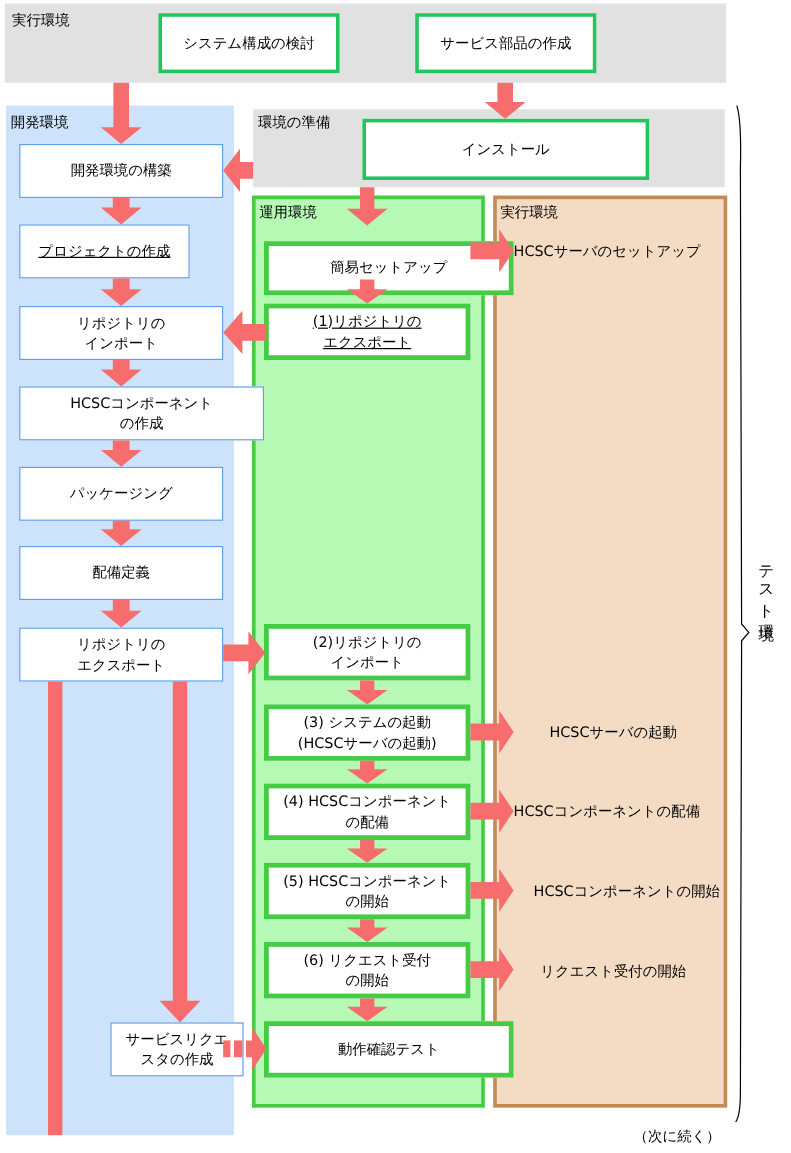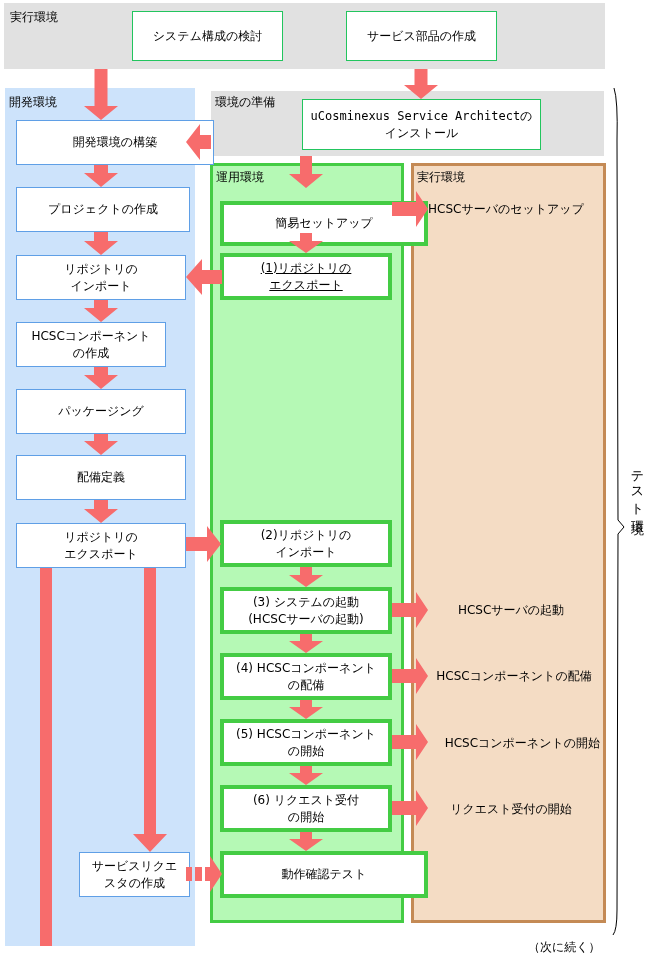--- a/index.html
+++ b/index.html
@@ -6,21 +6,21 @@
     body { width: 659px; height: 961px; position: relative; overflow: hidden;
            font-family: "DejaVu Sans", "Liberation Sans", sans-serif; font-size: 12px; color: #000; }
     .abs { position: absolute; box-sizing: border-box; }
     .region-gray { background: #e1e1e1; }
     .region-blue { background: #cde3fb; }
     .region-green { background: #b5f9b5; border: 3px solid #44cc44; }
     .region-tan { background: #f4dcc4; border: 3px solid #c48a55; }
     .label { font-size: 12px; line-height: 14px; white-space: nowrap; }
     .box { background: #fff; display: flex; align-items: center; justify-content: center;
            text-align: center; font-size: 12px; line-height: 17px; white-space: pre-line; }
-    .box-gray { border: 1px solid #22c55e; }
+    .box-gray { border: 3px solid #22c55e; }
     .box-blue { border: 1px solid #5f9fe6; }
     .box-green { border: 4px solid #44cc44; }
     .plain-text { font-size: 12px; line-height: 14px; white-space: nowrap; text-align: center; }
     .mono { font-family: "DejaVu Sans Mono", "Liberation Mono", monospace; font-size: 12px; }
     svg.arrows { position: absolute; left: 0; top: 0; }
   </style>
 </head>
 <body>
 
 <div class="abs region-gray" style="left:4px;top:3px;width:601px;height:66px;"></div>
@@ -35,55 +35,54 @@
 <div class="abs region-green" style="left:210px;top:163px;width:194px;height:760px;"></div>
 <div class="abs label" style="left:216px;top:170px;">運用環境</div>
 
 <div class="abs region-tan" style="left:411px;top:163px;width:195px;height:760px;"></div>
 <div class="abs label" style="left:417px;top:170px;">実行環境</div>
 
 <div class="abs box box-gray" style="left:132px;top:11px;width:151px;height:50px;">システム構成の検討</div>
 <div class="abs box box-gray" style="left:346px;top:11px;width:151px;height:50px;">サービス部品の作成</div>
 
 <div class="abs box box-gray" style="left:302px;top:99px;width:239px;height:51px;flex-direction:column;">
-  <span class="mono">uCosminexus Service Architectの</span>
   <span>インストール</span>
 </div>
 
-<div class="abs box box-blue" style="left:16px;top:120px;width:198px;height:45px;">開発環境の構築</div>
-<div class="abs box box-blue" style="left:16px;top:187px;width:174px;height:45px;">プロジェクトの作成</div>
+<div class="abs box box-blue" style="left:16px;top:120px;width:170px;height:45px;">開発環境の構築</div>
+<div class="abs box box-blue" style="left:16px;top:187px;width:142px;height:45px;text-decoration:underline;">プロジェクトの作成</div>
 <div class="abs box box-blue" style="left:16px;top:255px;width:170px;height:45px;">リポジトリの
 インポート</div>
-<div class="abs box box-blue" style="left:16px;top:322px;width:150px;height:45px;">HCSCコンポーネント
+<div class="abs box box-blue" style="left:16px;top:322px;width:204px;height:45px;">HCSCコンポーネント
 の作成</div>
 <div class="abs box box-blue" style="left:16px;top:389px;width:170px;height:45px;">パッケージング</div>
 <div class="abs box box-blue" style="left:16px;top:455px;width:170px;height:45px;">配備定義</div>
 <div class="abs box box-blue" style="left:16px;top:523px;width:170px;height:45px;">リポジトリの
 エクスポート</div>
-<div class="abs box box-blue" style="left:79px;top:852px;width:111px;height:45px;">サービスリクエ
+<div class="abs box box-blue" style="left:92px;top:852px;width:111px;height:45px;">サービスリクエ
 スタの作成</div>
 
 <div class="abs box box-green" style="left:220px;top:201px;width:208px;height:45px;">簡易セットアップ</div>
 <div class="abs box box-green" style="left:220px;top:253px;width:172px;height:47px;text-decoration:underline;">(1)リポジトリの
 エクスポート</div>
 <div class="abs box box-green" style="left:220px;top:520px;width:172px;height:47px;">(2)リポジトリの
 インポート</div>
 <div class="abs box box-green" style="left:220px;top:587px;width:172px;height:47px;">(3) システムの起動
 (HCSCサーバの起動)</div>
 <div class="abs box box-green" style="left:220px;top:653px;width:172px;height:47px;">(4) HCSCコンポーネント
 の配備</div>
 <div class="abs box box-green" style="left:220px;top:719px;width:172px;height:47px;">(5) HCSCコンポーネント
 の開始</div>
 <div class="abs box box-green" style="left:220px;top:785px;width:172px;height:47px;">(6) リクエスト受付
 の開始</div>
 <div class="abs box box-green" style="left:220px;top:851px;width:208px;height:47px;">動作確認テスト</div>
 
 <div class="abs plain-text" style="left:428px;top:202px;width:172px;text-align:left;">HCSCサーバのセットアップ</div>
 <div class="abs plain-text" style="left:422px;top:603px;width:178px;">HCSCサーバの起動</div>
-<div class="abs plain-text" style="left:422px;top:669px;width:178px;text-align:center;padding-left:6px;">HCSCコンポーネントの配備</div>
+<div class="abs plain-text" style="left:422px;top:669px;width:178px;text-align:left;padding-left:6px;">HCSCコンポーネントの配備</div>
 <div class="abs plain-text" style="left:422px;top:736px;width:178px;text-align:right;padding-left:8px;">HCSCコンポーネントの開始</div>
 <div class="abs plain-text" style="left:422px;top:802px;width:178px;">リクエスト受付の開始</div>
 
 <div class="abs" style="left:628px;top:462px;width:16px;font-size:13px;line-height:19px;text-align:center;">
   <span style="writing-mode:vertical-rl;text-orientation:upright;letter-spacing:1px;">テスト環境</span>
 </div>
 
 <div class="abs label" style="left:528px;top:940px;">（次に続く）</div>
 
 <svg class="arrows" width="659" height="961">

